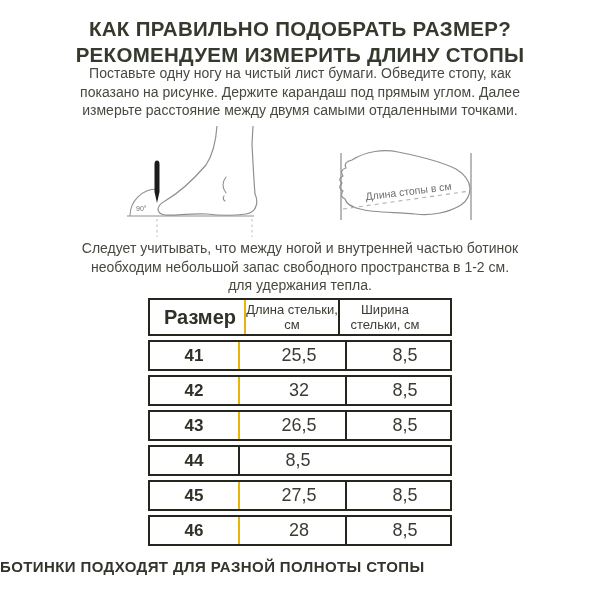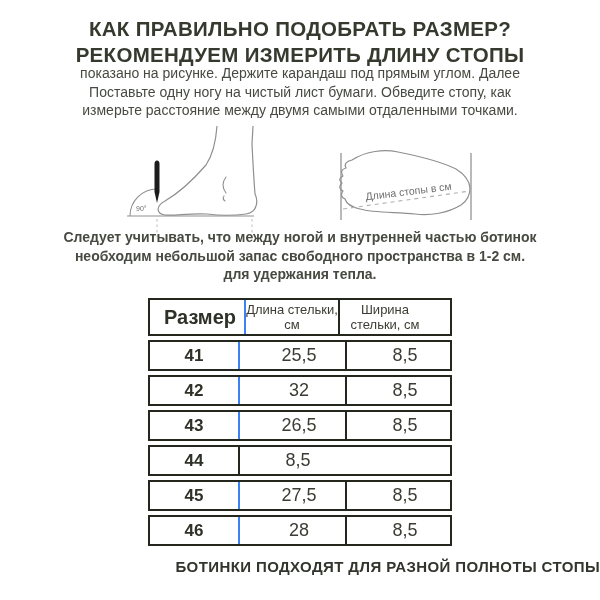--- a/index.html
+++ b/index.html
@@ -9,57 +9,57 @@
   }
   .title{
     position:absolute;top:16px;left:0;width:600px;text-align:center;
     font-size:20.5px;line-height:26px;font-weight:bold;color:#363a2e;letter-spacing:.3px;
   }
   .para{
     position:absolute;left:0;width:600px;text-align:center;
     font-size:14px;line-height:18.5px;color:#474a40;
   }
   .para--intro{top:64px;}
-  .para--note{top:228px;font-weight:bold;}
+  .para--note{top:239px;}
   .diagram{position:absolute;}
   .diagram--side{left:110px;top:126px;}
   .diagram--top{left:316px;top:138px;}
   .size-table{position:absolute;top:298px;left:50%;transform:translateX(-50%);}
   .t-row{
     display:flex;border:2px solid #24271e;background:#ffffff;margin-bottom:4px;
   }
   .t-cell{display:flex;align-items:center;justify-content:center;text-align:center;}
   .c1{width:88px;}
-  .c2{width:92px;border-left:2px solid #3b82f6;}
+  .c2{width:92px;border-left:2px solid #eab308;}
   .c3{width:90px;border-left:2px solid #24271e;}
   .t-row--head .t-cell{height:34px;}
   .t-row--head .c1{font-size:20px;font-weight:bold;color:#2e3128;margin-left:6px;}
   .t-row--head .c2,.t-row--head .c3{font-size:13px;line-height:15px;color:#3a3d33;}
   .t-row--data .t-cell{height:27px;}
   .t-row--data .c1{font-size:17px;font-weight:bold;color:#2e3128;}
   .t-row--data .c2,.t-row--data .c3{font-size:18px;color:#3a3d33;padding-left:13px;}
   .footer-note{
-    position:absolute;top:558px;left:0;width:600px;text-align:right;
+    position:absolute;top:558px;left:0;width:600px;text-align:left;
     font-size:15px;font-weight:bold;color:#31352b;letter-spacing:.4px;
   }
   svg text{font-family:"Liberation Sans", sans-serif;}
 </style>
 </head>
 <body>
 
 <div class="page">
 
   <div class="title">
     <div>КАК ПРАВИЛЬНО ПОДОБРАТЬ РАЗМЕР?</div>
     <div>РЕКОМЕНДУЕМ ИЗМЕРИТЬ ДЛИНУ СТОПЫ</div>
   </div>
 
   <div class="para para--intro">
+    <div>Поставьте одну ногу на чистый лист бумаги. Обведите стопу, как</div>
     <div>показано на рисунке. Держите карандаш под прямым углом. Далее</div>
-    <div>Поставьте одну ногу на чистый лист бумаги. Обведите стопу, как</div>
     <div>измерьте расстояние между двумя самыми отдаленными точками.</div>
   </div>
 
   <svg class="diagram diagram--side" width="203" height="112" viewBox="0 0 203 112">
 
     <path d="M17 90 H144" stroke="#8f8f8f" stroke-width="1.2" fill="none"></path>
 
     <path d="M47 93 V111" stroke="#c2c2c2" stroke-width="1.1" stroke-dasharray="2.5 3" fill="none"></path>
     <path d="M142 93 V111" stroke="#c2c2c2" stroke-width="1.1" stroke-dasharray="2.5 3" fill="none"></path>
 

